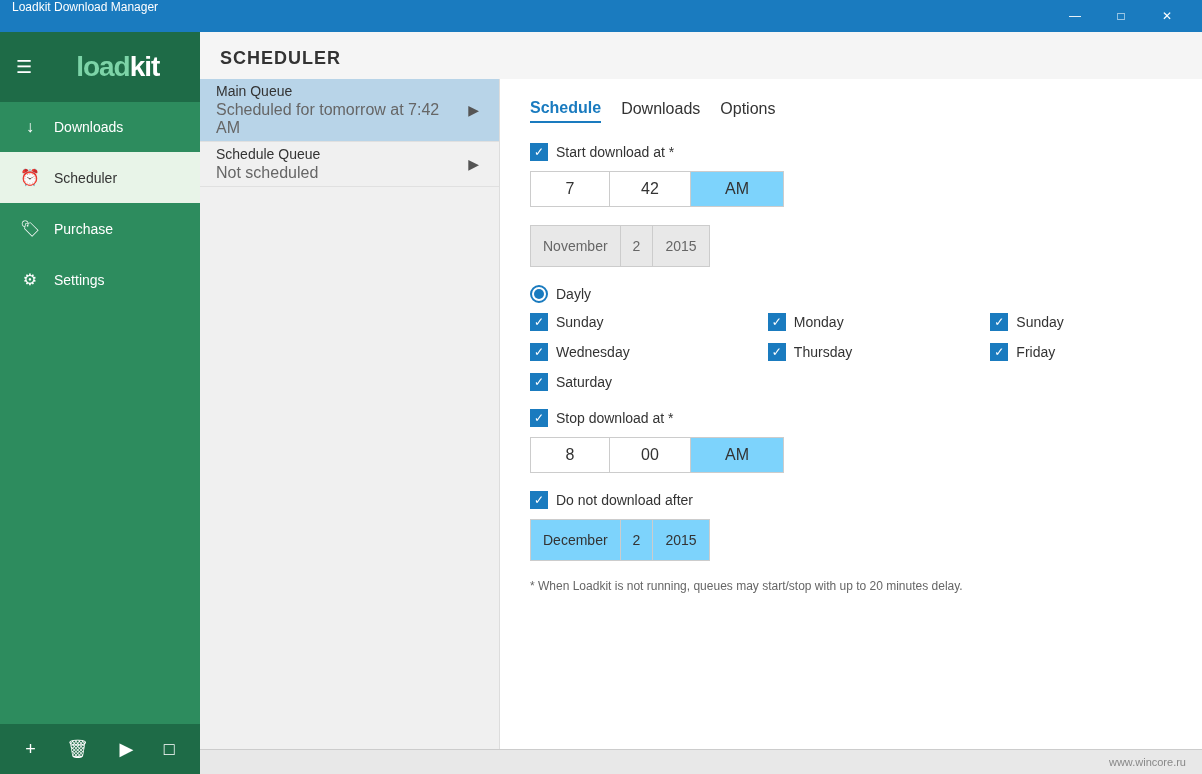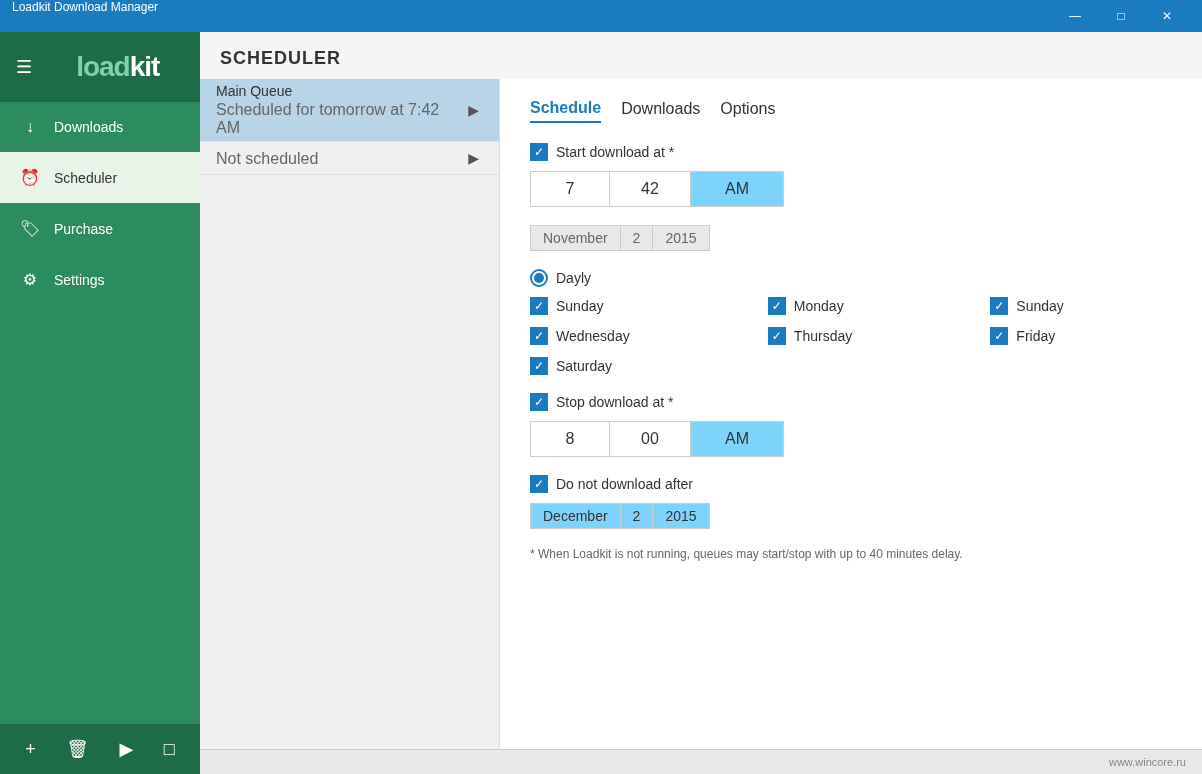--- a/index.html
+++ b/index.html
@@ -232,21 +232,21 @@
     .date-row {
       display: flex;
       align-items: center;
       gap: 0;
       margin-bottom: 14px;
     }
     .date-cell {
       border: 1px solid #ccc;
       background: #e8e8e8;
       text-align: center;
-      padding: 4px 12px;
+      padding: 12px 12px;
       font-size: 14px;
       color: #666;
     }
     .date-cell.active {
       background: #7dd3fc;
       color: #333;
     }
     .date-cell:not(:first-child) { border-left: none; }
 
     
@@ -335,20 +335,21 @@
       <div class="queue-list">
         <div class="queue-item active">
           <div class="queue-item-info">
             <div class="queue-item-name">Main Queue</div>
             <div class="queue-item-sub">Scheduled for tomorrow at 7:42 AM</div>
           </div>
           <button class="queue-play-btn">▶</button>
         </div>
         <div class="queue-item">
           <div class="queue-item-info">
+            <div class="queue-item-name">Schedule Queue</div>
             <div class="queue-item-sub">Not scheduled</div>
           </div>
           <button class="queue-play-btn">▶</button>
         </div>
       </div>
 
       <div class="schedule-panel">
 
         <div class="schedule-tabs">
           <button class="schedule-tab active">Schedule</button>
@@ -431,21 +432,21 @@
             <div class="chk">✓</div>
             <label>Do not download after</label>
           </div>
           <div class="date-row">
             <div class="date-cell active">December</div>
             <div class="date-cell active">2</div>
             <div class="date-cell active">2015</div>
           </div>
         </div>
 
-        <div class="note-text">* When Loadkit is not running, queues may start/stop with up to 40 minutes delay.</div>
+        <div class="note-text">* When Loadkit is not running, queues may start/stop with up to 20 minutes delay.</div>
 
       </div>
     </div>
 
     <div class="content-footer">
       <span>www.wincore.ru</span>
     </div>
   </div>
 
 </div>

